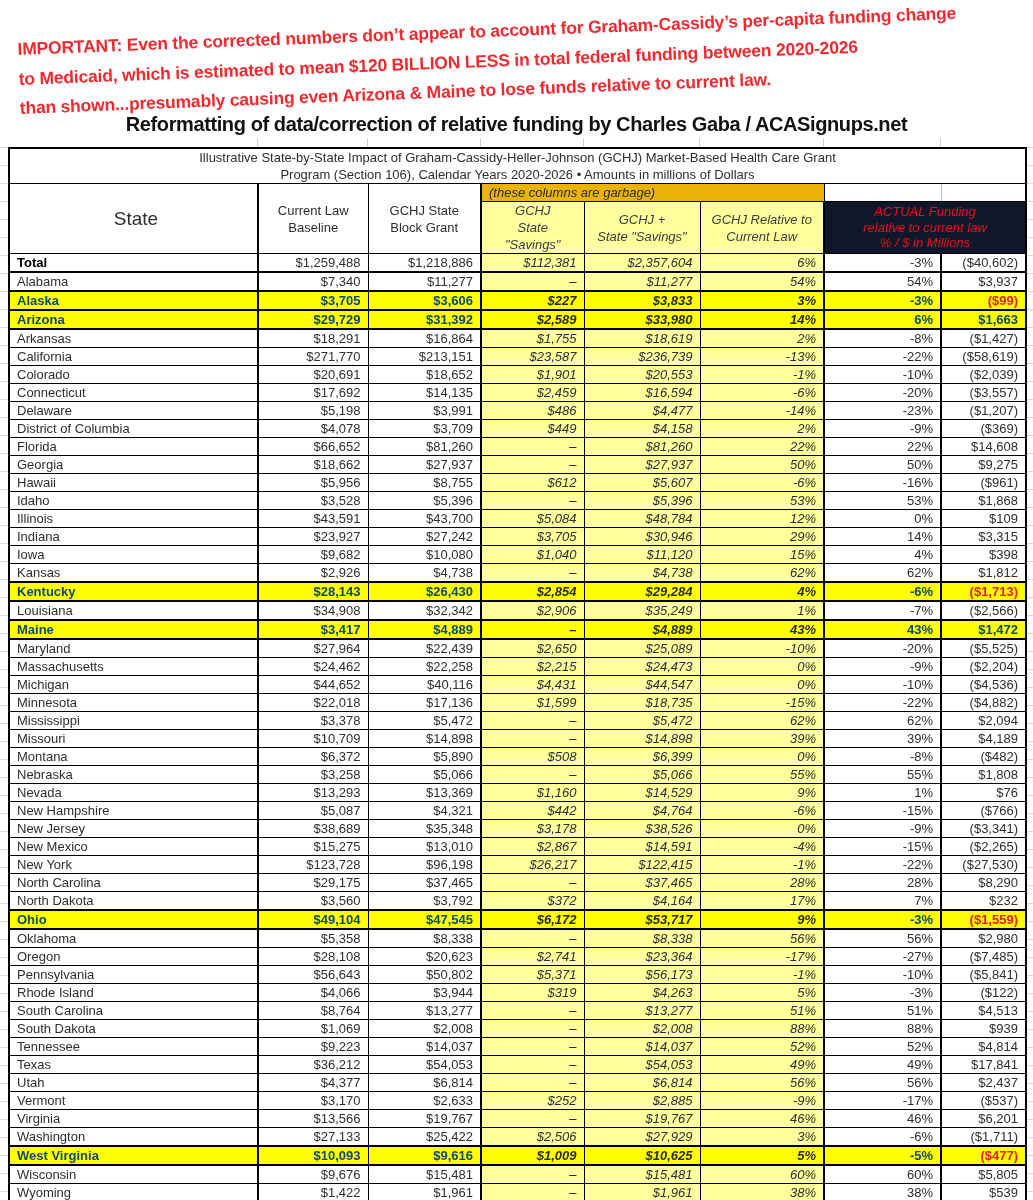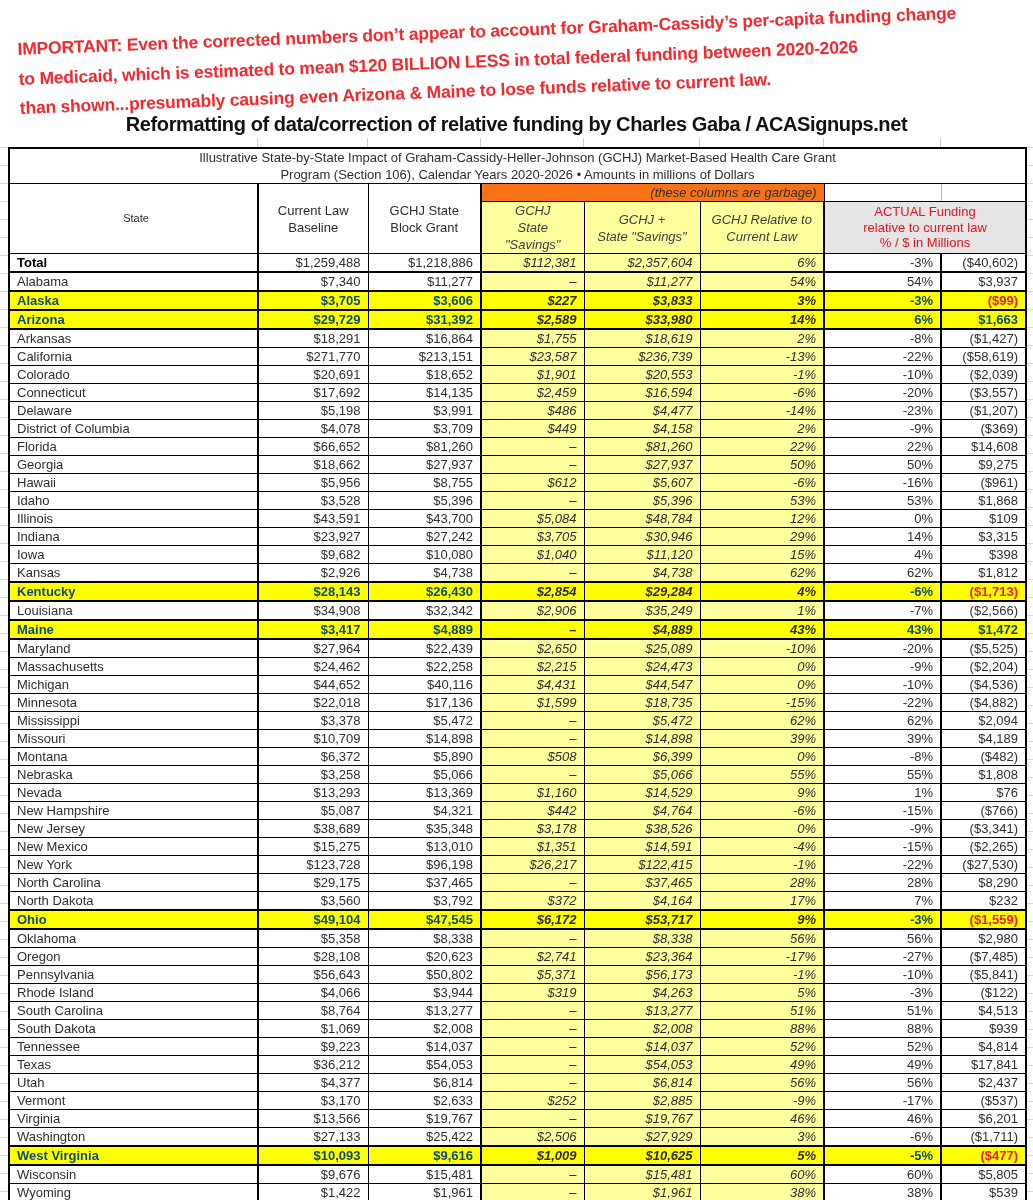--- a/index.html
+++ b/index.html
@@ -56,37 +56,37 @@
     color:#2e2e2e; font-weight:normal;
   }
 
   
   td.tbl-title {
     height:38px; text-align:center; font-weight:bold; color:#111;
     font-size:13.5px; line-height:18px; white-space:pre-line;
     border-bottom:2px solid #000;
   }
   td.banner {
-    height:21px; background:#f97316; text-align:right;
+    height:21px; background:#eab308; text-align:left;
     font-weight:bold; font-style:italic; font-size:13px; color:#1a1a1a;
     border-left:2px solid #000; border-right:2px solid #000;
   }
   td.empty-hd { background:#fff; }
   td.empty-hd.inner { border-right:1px solid #b8b8b8; }
   th.hd {
     text-align:center; vertical-align:middle; white-space:pre-line;
     font-weight:bold; color:#111; font-size:13px; line-height:16px;
     border-bottom:2px solid #000;
   }
   th.hd.garb-hd {
     background:#ffff9e; font-style:italic; font-weight:normal; color:#3d3d3d;
   }
   th.hd.actual-hd {
-    background:#e5e5e5; color:#e8131d; font-size:13px; line-height:15.5px;
-    border-left:2px solid #000; height:52px;
+    background:#0f172a; color:#e8131d; font-size:13px; line-height:15.5px;
+    border-left:2px solid #000; height:52px;font-style:italic;
   }
   .b2r { border-right-width:2px !important; }
 
   
   td.st    { padding-right:8px; }
   td.money { text-align:right; }
   td.garb  { text-align:right; background:#ffff9e; font-style:italic; color:#4a4a4a; }
   td.act   { text-align:right; font-weight:bold; color:#000; }
   td.neg   { color:#ec1c24; }
 
@@ -122,21 +122,21 @@
       <col style="width:124px">
     <col style="width:117px">
       <col style="width:85px">
   </colgroup>
   <thead>
     <tr>
       <td class="tbl-title" colspan="8" style="white-space: pre-line;">Illustrative State-by-State Impact of Graham-Cassidy-Heller-Johnson (GCHJ) Market-Based Health Care Grant
 Program (Section 106), Calendar Years 2020-2026 • Amounts in millions of Dollars</td>
     </tr>
     <tr>
-      <th class="hd b2r" rowspan="2" style="font-size: 11px; white-space: pre-line; padding-left: 12px;">State</th>
+      <th class="hd b2r" rowspan="2" style="font-size: 19px; white-space: pre-line; padding-left: 12px;">State</th>
       <th class="hd" rowspan="2" style="white-space: pre-line;">Current Law
 Baseline</th>
       <th class="hd b2r" rowspan="2" style="white-space: pre-line;">GCHJ State
 Block Grant</th>
       <td class="banner" colspan="3" style="white-space: pre-line;">(these columns are garbage)</td>
       <td class="empty-hd inner"></td>
       <td class="empty-hd"></td>
     </tr>
     <tr>
       <th class="hd garb-hd" style="white-space: pre-line;">GCHJ
@@ -468,21 +468,21 @@
         <td class="garb">$3,178</td>
         <td class="garb">$38,526</td>
         <td class="garb b2r">0%</td>
         <td class="act b2r">-9%</td>
         <td class="act neg">($3,341)</td>
       </tr>
       <tr class="">
         <td class="st b2r">New Mexico</td>
         <td class="money">$15,275</td>
         <td class="money b2r">$13,010</td>
-        <td class="garb">$1,351</td>
+        <td class="garb">$2,867</td>
         <td class="garb">$14,591</td>
         <td class="garb b2r">-4%</td>
         <td class="act b2r">-15%</td>
         <td class="act neg">($2,265)</td>
       </tr>
       <tr class="">
         <td class="st b2r">New York</td>
         <td class="money">$123,728</td>
         <td class="money b2r">$96,198</td>
         <td class="garb">$26,217</td>

